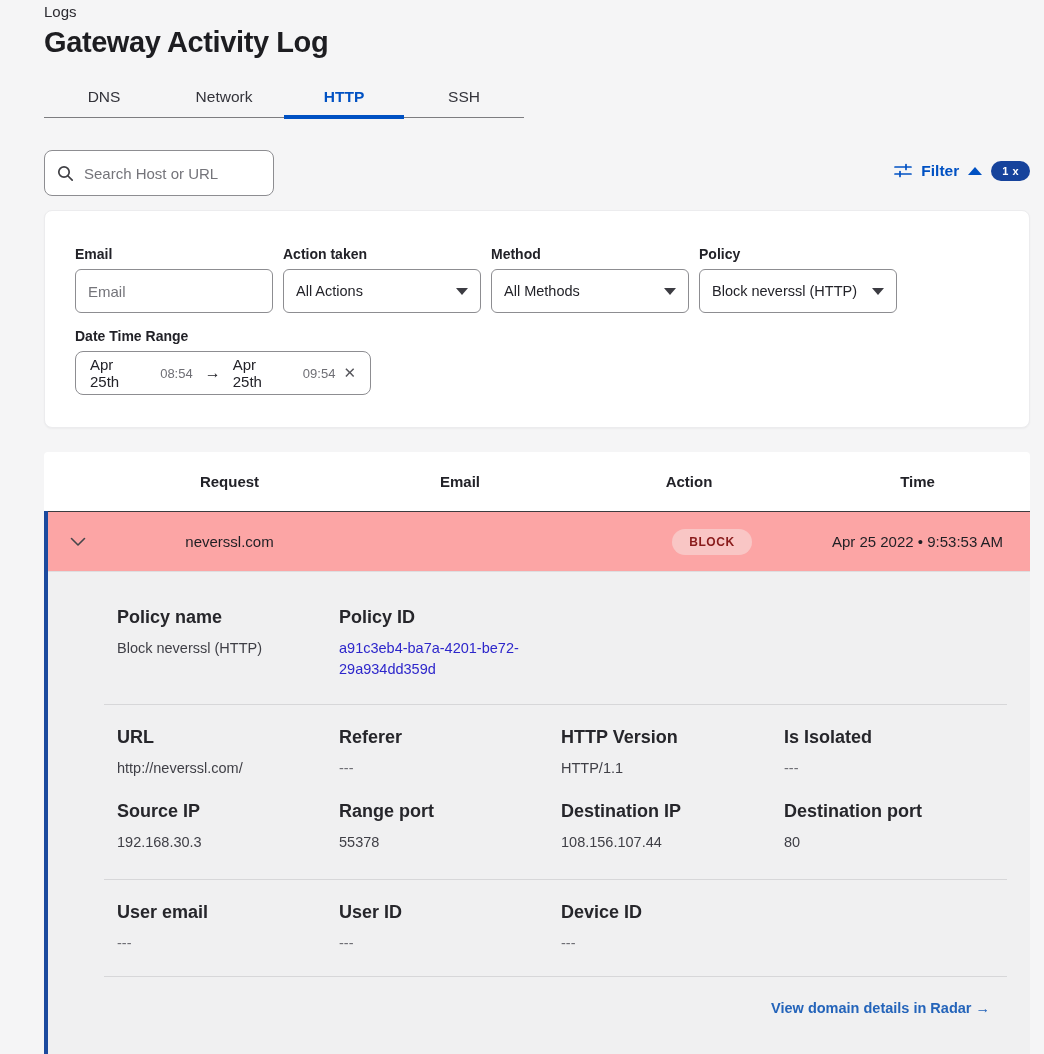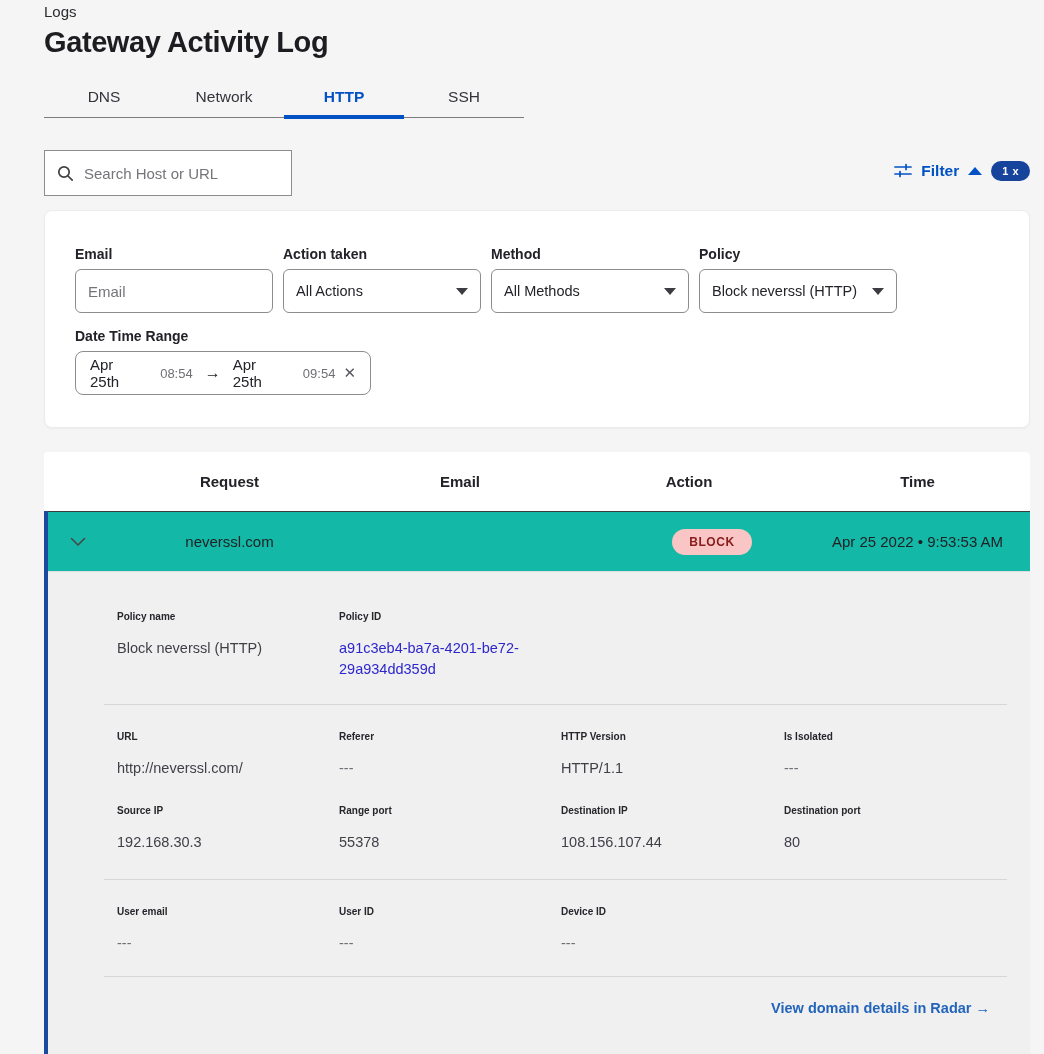--- a/index.html
+++ b/index.html
@@ -11,21 +11,21 @@
   }
   
   .breadcrumb { position:absolute; left:44px; top:3px; font-size:15px; color:#2c2b31; }
   .page-title { position:absolute; left:44px; top:26px; font-size:29px; font-weight:700; letter-spacing:-0.4px; color:#1d1d21; }
   
   .tabs { position:absolute; left:44px; top:76px; width:480px; height:42px; display:flex; border-bottom:1px solid #7d7d80; }
   .tab { width:120px; display:flex; align-items:center; justify-content:center; font-size:15.5px; color:#33333a; cursor:pointer; position:relative; font-weight:500; }
   .tab.active { color:#0051c3; font-weight:700; }
   .tab.active .tab-underline { position:absolute; left:0; right:0; bottom:-2px; height:4px; background:#0051c3; }
   
-  .search-box { position:absolute; left:44px; top:150px; width:248px; height:46px; background:#fff; border:1px solid #8d8d91; border-radius:0; display:flex; align-items:center; padding:0 12px; }
+  .search-box { position:absolute; left:44px; top:150px; width:230px; height:46px; background:#fff; border:1px solid #8d8d91; border-radius:8px; display:flex; align-items:center; padding:0 12px; }
   .search-box svg { flex:none; }
   .search-box input { border:none; outline:none; margin-left:10px; width:100%; font-size:15px; color:#232329; font-family:inherit; background:transparent; }
   .search-box input::placeholder { color:#74747a; }
   .filter-bar { position:absolute; right:14px; top:157px; height:28px; display:flex; align-items:center; gap:9px; cursor:pointer; }
   .filter-label { color:#0051c3; font-size:15.5px; font-weight:700; }
   .caret-up { width:0; height:0; border-left:7px solid transparent; border-right:7px solid transparent; border-bottom:8px solid #0051c3; }
   .filter-count { background:#16439c; color:#fff; font-size:11px; font-weight:700; border-radius:10px; padding:4px 11px; line-height:12px; letter-spacing:0.5px; }
   
   .filter-panel { position:absolute; left:44px; top:210px; width:986px; height:218px; background:#fff; border:1px solid #ececee; border-radius:8px; box-shadow:0 1px 2px rgba(0,0,0,0.04); }
   .f-label { position:absolute; font-size:14px; font-weight:700; color:#222228; }
@@ -37,28 +37,28 @@
   .caret-down { width:0; height:0; border-left:6px solid transparent; border-right:6px solid transparent; border-top:7px solid #3c3c42; flex:none; margin-left:8px; }
   .date-range { position:absolute; left:30px; top:140px; width:296px; height:44px; border:1px solid #8d8d91; border-radius:8px; display:flex; align-items:center; padding:0 14px; gap:8px; background:#fff; cursor:pointer; }
   .date-range .d { font-size:15px; color:#232329; }
   .date-range .t { font-size:13px; color:#6f6f75;margin-left:28px; }
   .date-range .arrow { font-size:16px; color:#232329; margin:0 4px; }
   .date-range .clear { margin-left:auto; color:#56565c; font-size:15px; cursor:pointer; }
   
   .table-card { position:absolute; left:44px; top:452px; width:986px; height:602px; background:#fff; border-radius:4px 4px 0 0; }
   .tgrid { display:grid; grid-template-columns:68px 235px 226px 232px 1fr; align-items:center;text-align:center; }
   .thead { height:59px; font-weight:700; font-size:15px; color:#222228; }
-  .trow { height:60px; border-top:1px solid #3c3c3f; font-size:15px; color:#1f1f24; cursor:pointer; position:relative; background:#14b8a6; }
+  .trow { height:60px; border-top:1px solid #3c3c3f; font-size:15px; color:#1f1f24; cursor:pointer; position:relative; background:#fca5a5; }
   .chev-cell { display:flex; justify-content:center; }
   .badge-block { display:inline-block; margin-left:46px; background:#f9c6c5; color:#891b1b; font-size:12px; font-weight:700; letter-spacing:0.6px; padding:6px 17px; border-radius:999px; }
   .sel-bar { position:absolute; left:0; top:59px; bottom:0; width:4px; background:#1c4a9e; z-index:3; }
   
   .details { position:absolute; left:0; right:0; top:119px; bottom:0; background:#f0f0f1; border-top:1px solid #dedee0; }
   .detail-row { position:absolute; left:0; right:0; display:grid; grid-template-columns:222px 222px 223px 1fr; padding-left:73px; padding-right:23px; }
-  .d-label { font-size:10px; font-weight:700; color:#26262b; line-height:18px; }
+  .d-label { font-size:18px; font-weight:700; color:#26262b; line-height:18px; }
   .d-value { margin-top:12px; font-size:14.5px; color:#3f3f46; line-height:21px; }
   .d-value.muted { color:#6f6f75; }
   .d-value.link { color:#2d26cb; max-width:200px; cursor:pointer; }
   .divider { position:absolute; left:60px; right:23px; border-top:1px solid #d7d7d9; }
   .radar-link { position:absolute; right:40px; top:428px; font-size:14.5px; color:#2464ba; cursor:pointer; white-space:nowrap;font-weight:bold; }
 </style>
 </head>
 <body>
 
 <div id="page">

